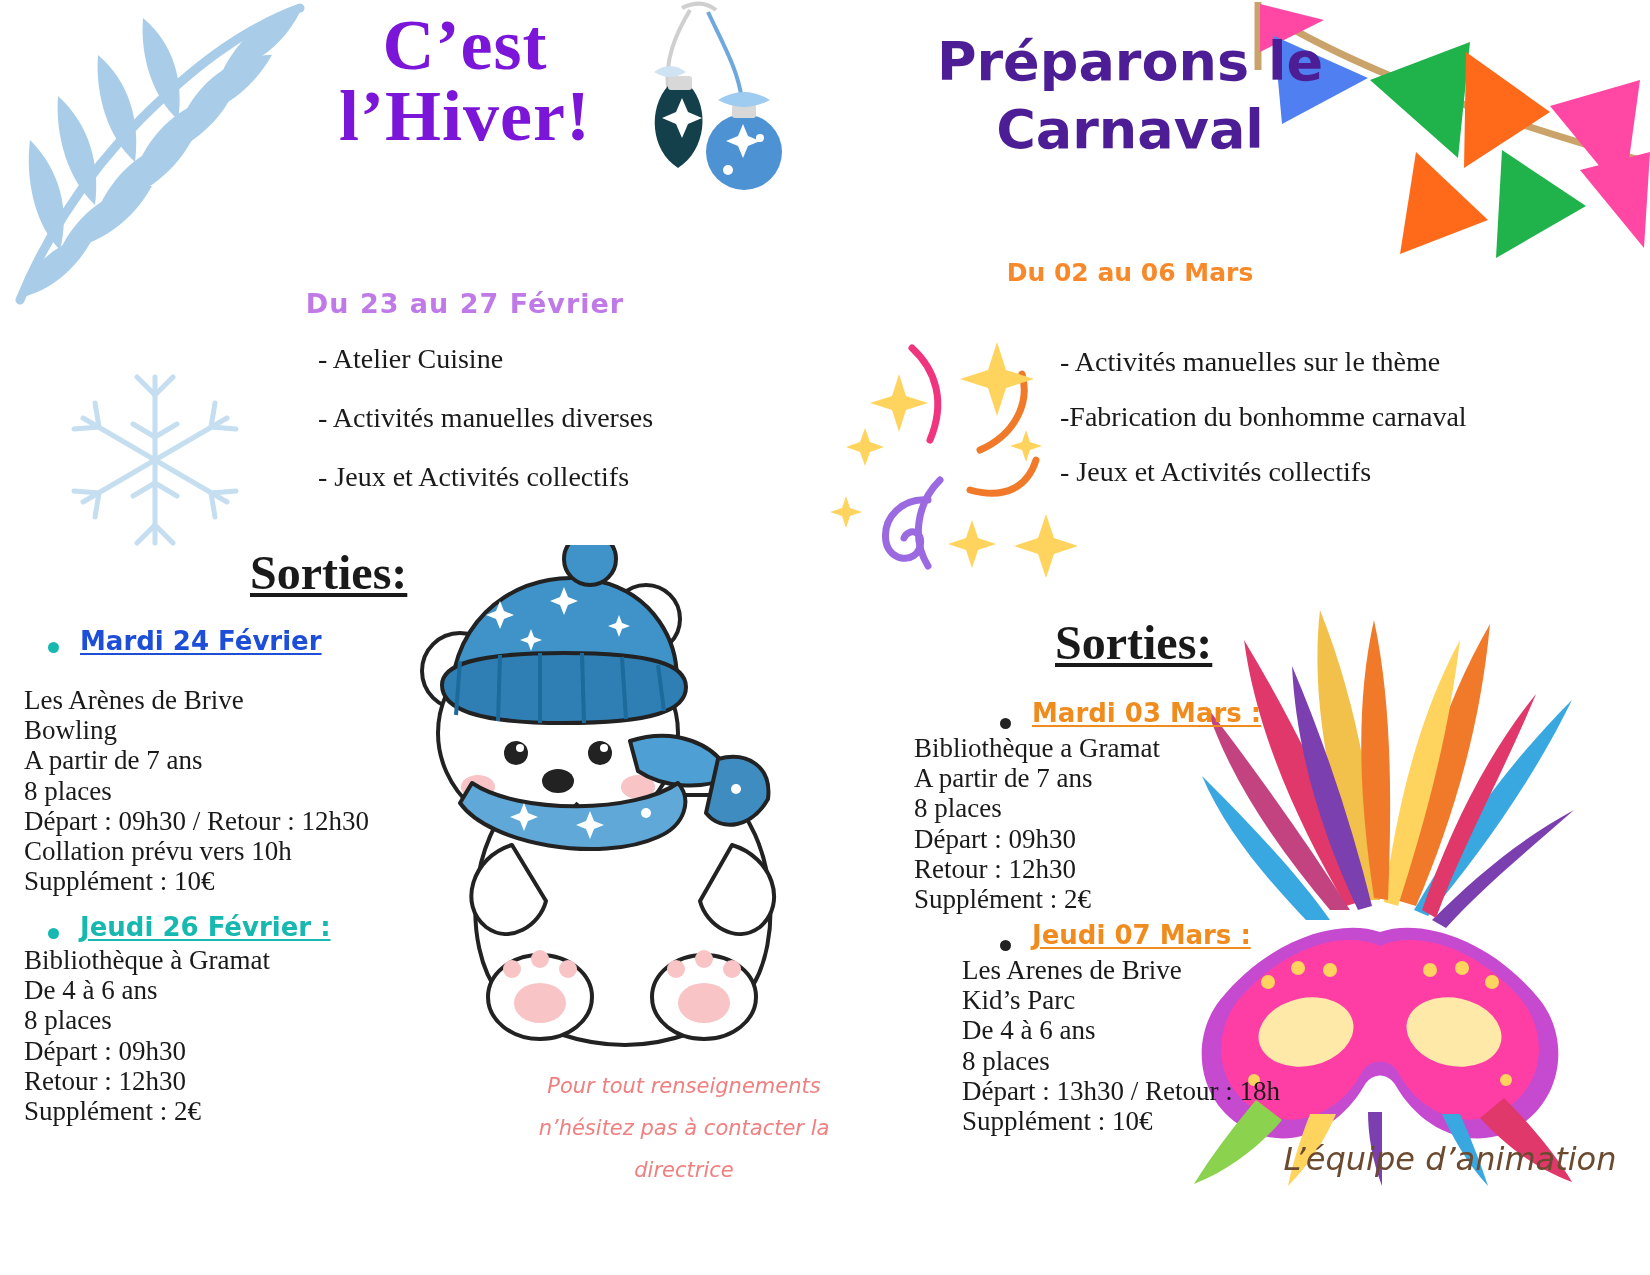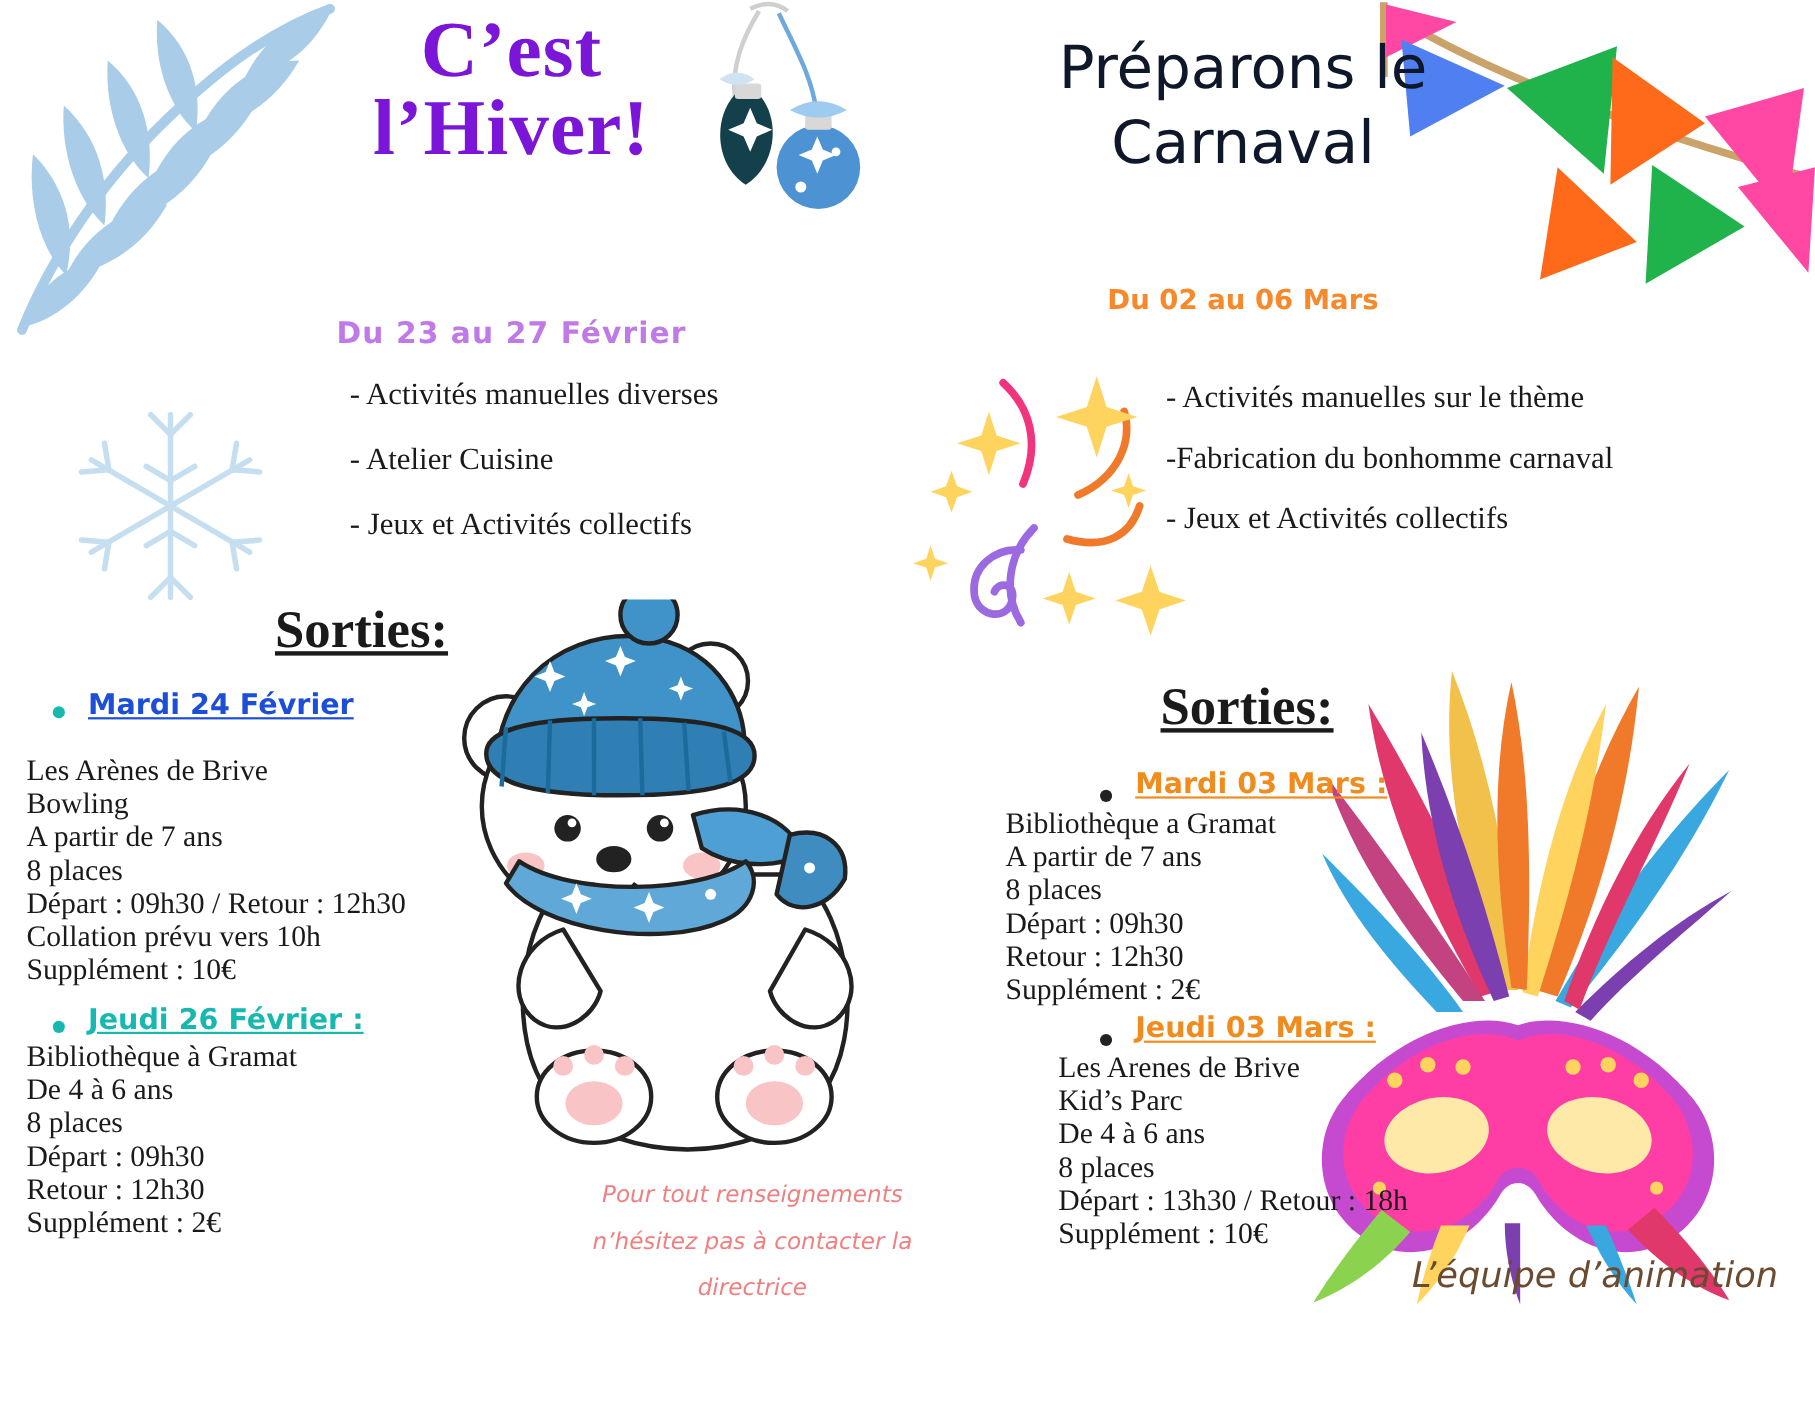--- a/index.html
+++ b/index.html
@@ -52,23 +52,23 @@
   }
 
   .title-carnaval {
     position: absolute;
     left: 20px;
     top: 28px;
     width: 460px;
     text-align: center;
     font-family: "DejaVu Sans", sans-serif;
     font-size: 54px;
-    font-weight: 400;
+    font-weight: 700;
     line-height: 1.25;
-    color: #0f172a;
+    color: #4c1d95;
   }
   .date-carnaval {
     position: absolute;
     left: 20px;
     top: 258px;
     width: 460px;
     text-align: center;
     font-family: "DejaVu Sans", sans-serif;
     font-size: 25px;
     font-weight: 700;
@@ -288,22 +288,22 @@
   </div>
 
   <div class="title-winter">
     <div>C’est</div>
     <div>l’Hiver!</div>
   </div>
 
   <div class="date-winter">Du 23 au 27 Février</div>
 
   <div class="activities" id="winter-activities">
+    <div class="act-line">- Atelier Cuisine</div>
     <div class="act-line">- Activités manuelles diverses</div>
-    <div class="act-line">- Atelier Cuisine</div>
     <div class="act-line">- Jeux et Activités collectifs</div>
   </div>
 
   <div class="sorties-heading" id="winter-sorties-heading">Sorties:</div>
 
   <div class="bullet-dot" id="w-o1-dot"></div>
   <div class="outing-bullet" id="w-o1-label">Mardi 24 Février</div>
   <div class="outing-body" id="w-o1-body">Les Arènes de Brive
 Bowling
 A partir de 7 ans
@@ -419,21 +419,21 @@
 <div class="bullet-dot" id="c-o1-dot"></div>
 <div class="outing-bullet" id="c-o1-label">Mardi 03 Mars :</div>
 <div class="outing-body" id="c-o1-body">Bibliothèque a Gramat
 A partir de 7 ans
 8 places
 Départ : 09h30
 Retour : 12h30
 Supplément : 2€</div>
 
 <div class="bullet-dot" id="c-o2-dot"></div>
-<div class="outing-bullet" id="c-o2-label">Jeudi 03 Mars :</div>
+<div class="outing-bullet" id="c-o2-label">Jeudi 07 Mars :</div>
 <div class="outing-body" id="c-o2-body">Les Arenes de Brive
 Kid’s Parc
 De 4 à 6 ans
 8 places
 Départ : 13h30 / Retour : 18h
 Supplément : 10€</div>
 
 <div class="note">Pour tout renseignements n’hésitez pas à contacter la directrice</div>
 <div class="signature">L’équipe d’animation</div>
 

